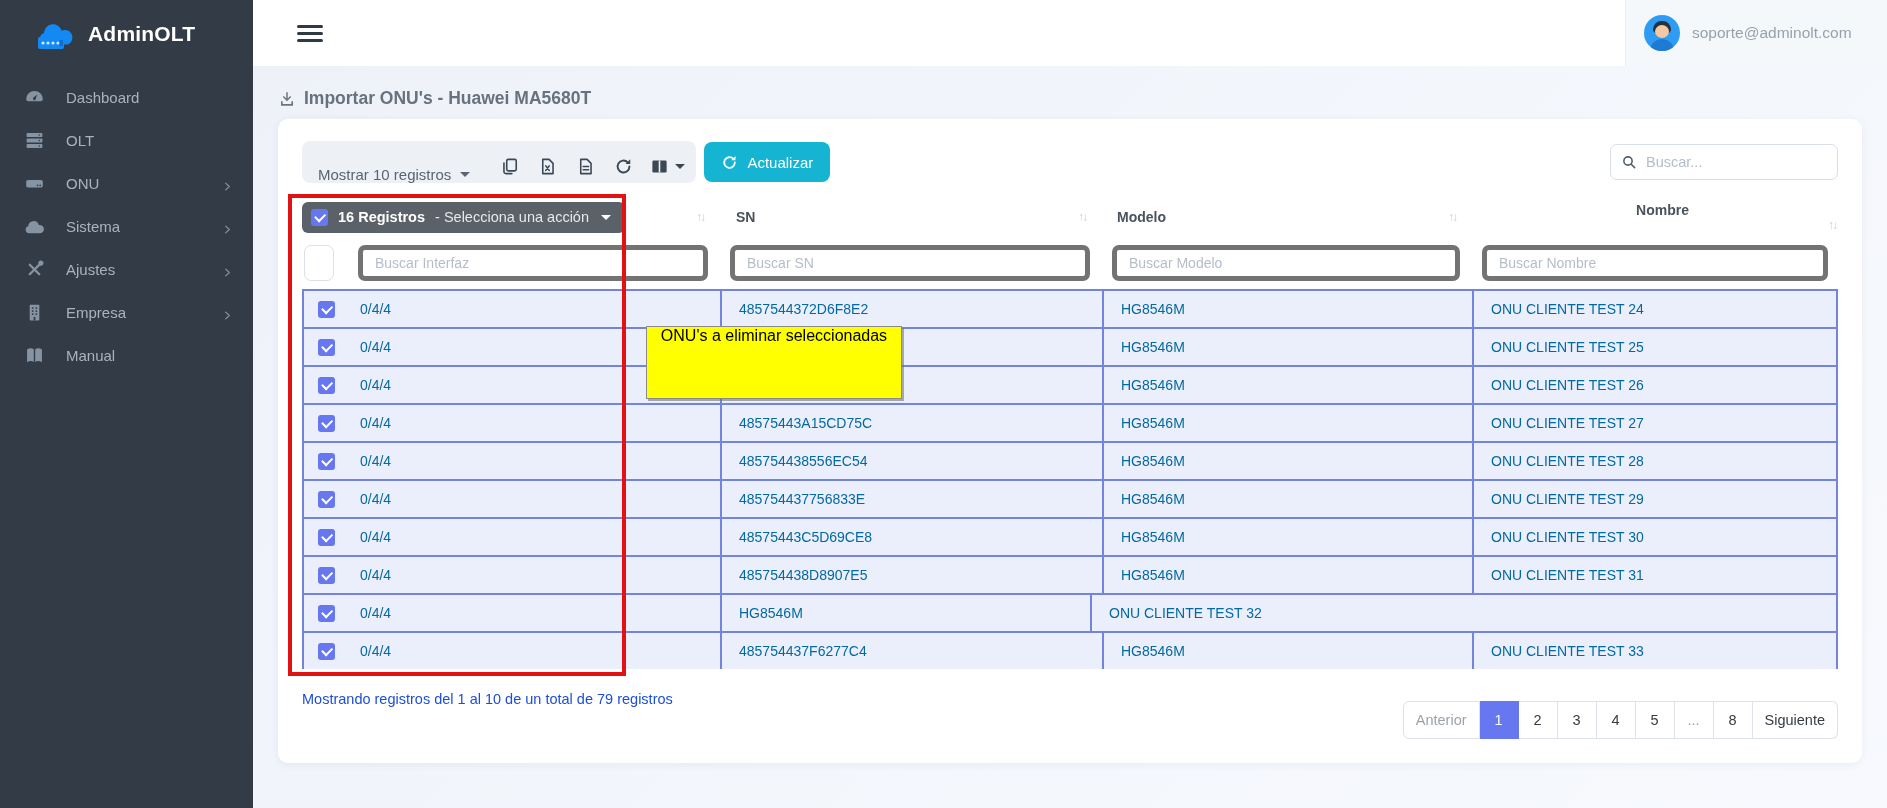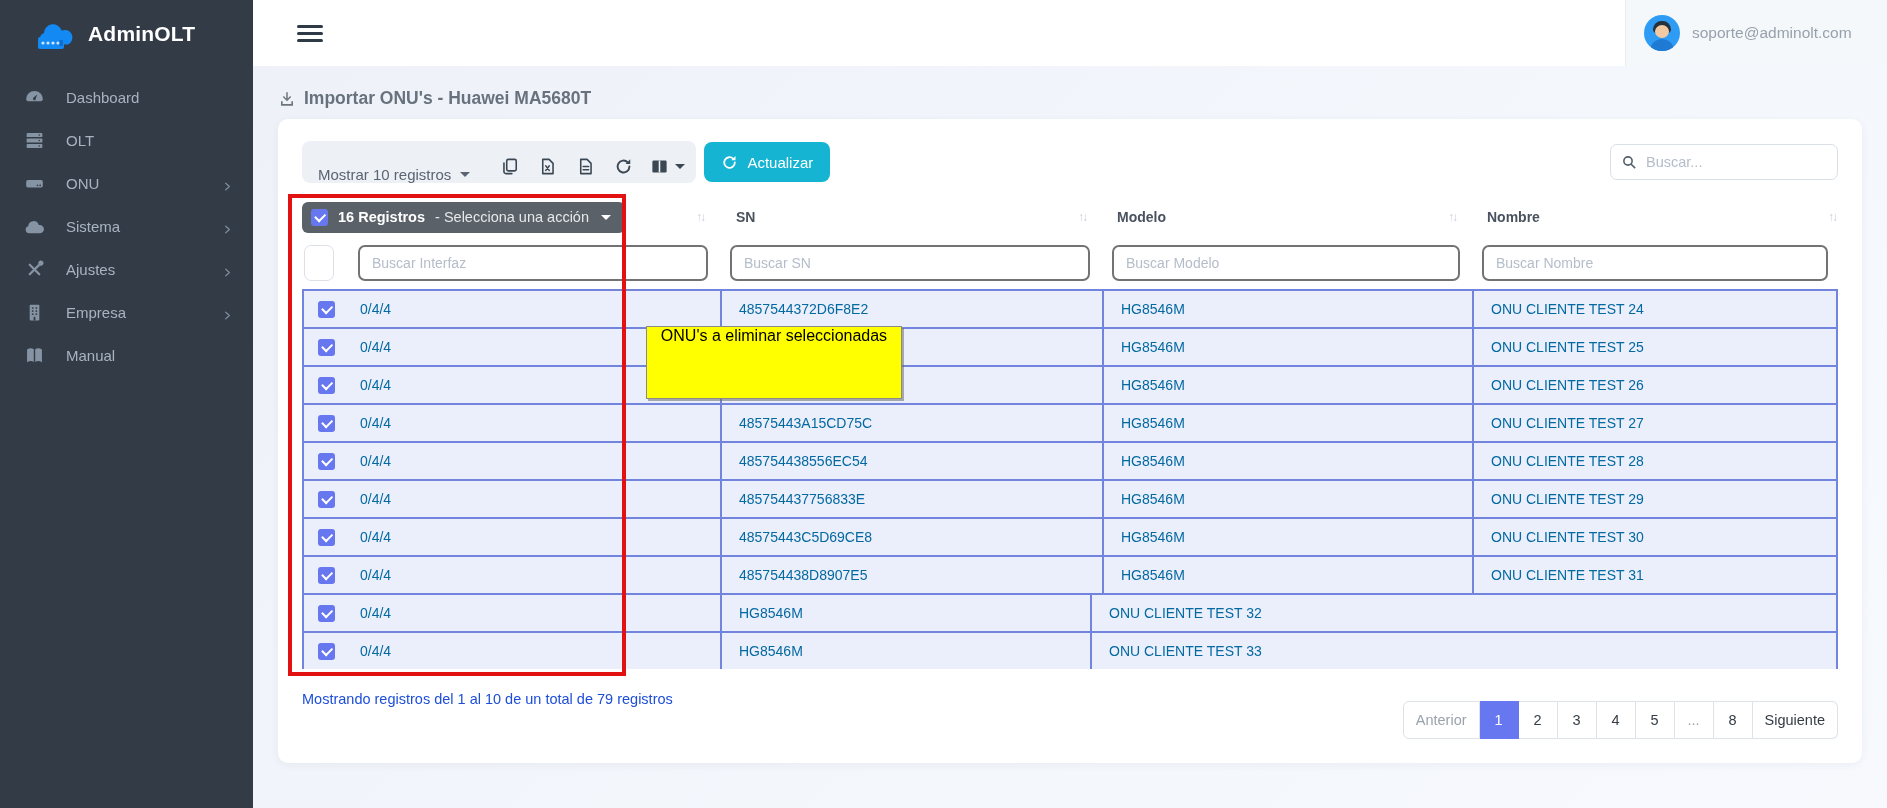--- a/index.html
+++ b/index.html
@@ -78,21 +78,21 @@
   .action-btn .strong{font-weight:bold;}
   .action-btn .weak{color:#e6e8ea;}
   .action-btn .caret{color:#ffffff;margin-left:2px;}
 
   .cb{width:17px;height:17px;border-radius:3px;background:var(--accent);position:relative;cursor:pointer;flex:0 0 17px;}
   .cb::after{content:"";position:absolute;left:4px;top:4px;width:8px;height:4.5px;border-left:2px solid #fff;border-bottom:2px solid #fff;transform:rotate(-45deg);}
 
   .filter-row{display:flex;align-items:center;height:52px;}
   .filter-row .fcell{display:flex;align-items:center;}
   .mini-input{width:30px;height:36px;border:1px solid #dce1e9;border-radius:7px;background:#fff;margin-left:2px;}
-  .filter-input{height:36px;border:2px solid #737373;border-radius:7px;background:#fff;font-size:14px;font-family:inherit;color:#5f6a79;padding:0 12px;outline:none;width:calc(100% - 22px);margin-left:12px;}
+  .filter-input{height:36px;border:5px solid #737373;border-radius:7px;background:#fff;font-size:14px;font-family:inherit;color:#5f6a79;padding:0 12px;outline:none;width:calc(100% - 22px);margin-left:12px;}
   .filter-input::placeholder{color:#b4bdc9;}
 
   .trow{display:flex;align-items:center;height:38px;background:var(--row-bg);border-left:2px solid var(--row-border);border-right:2px solid var(--row-border);border-top:2px solid var(--row-border);font-size:14px;color:#0369a1;}
   .trow:last-child{border-bottom:2px solid var(--row-border);}
   .trow .tc{height:100%;display:flex;align-items:center;}
   .trow .c0{justify-content:center;}
   .trow .c1{padding-left:12px;}
   .trow .c2,.trow .c3,.trow .c4{border-left:2px solid var(--row-border);padding-left:17px;}
 
   
@@ -301,21 +301,21 @@
               <span class="sort">↑↓</span>
             </div>
             <div class="th c2" style="padding-left:18px;">
               <span>SN</span>
               <span class="sort">↑↓</span>
             </div>
             <div class="th c3" style="padding-left:17px;">
               <span>Modelo</span>
               <span class="sort">↑↓</span>
             </div>
-            <div class="th c4" style="padding-left:17px;">
+            <div class="th c4" style="padding-left:17px;flex-direction:column;">
               <span>Nombre</span>
               <span class="sort" style="padding-right:2px;">↑↓</span>
             </div>
           </div>
 
           <div class="filter-row">
             <div class="fcell c0">
                 <div class="mini-input"></div>
               </div>
             <div class="fcell c1">
@@ -410,20 +410,21 @@
               </div>
             <div class="tc c1">0/4/4</div>
             <div class="tc c3">HG8546M</div>
             <div class="tc c4">ONU CLIENTE TEST 32</div>
           </div>
           <div class="trow">
             <div class="tc c0">
                 <span class="cb"></span>
               </div>
             <div class="tc c1">0/4/4</div>
+            <div class="tc c2">485754437F6277C4</div>
             <div class="tc c3">HG8546M</div>
             <div class="tc c4">ONU CLIENTE TEST 33</div>
           </div>
 
           <div class="red-rect"></div>
           <div class="tip">
             <span>ONU's a eliminar seleccionadas</span>
           </div>
         </div>
 

